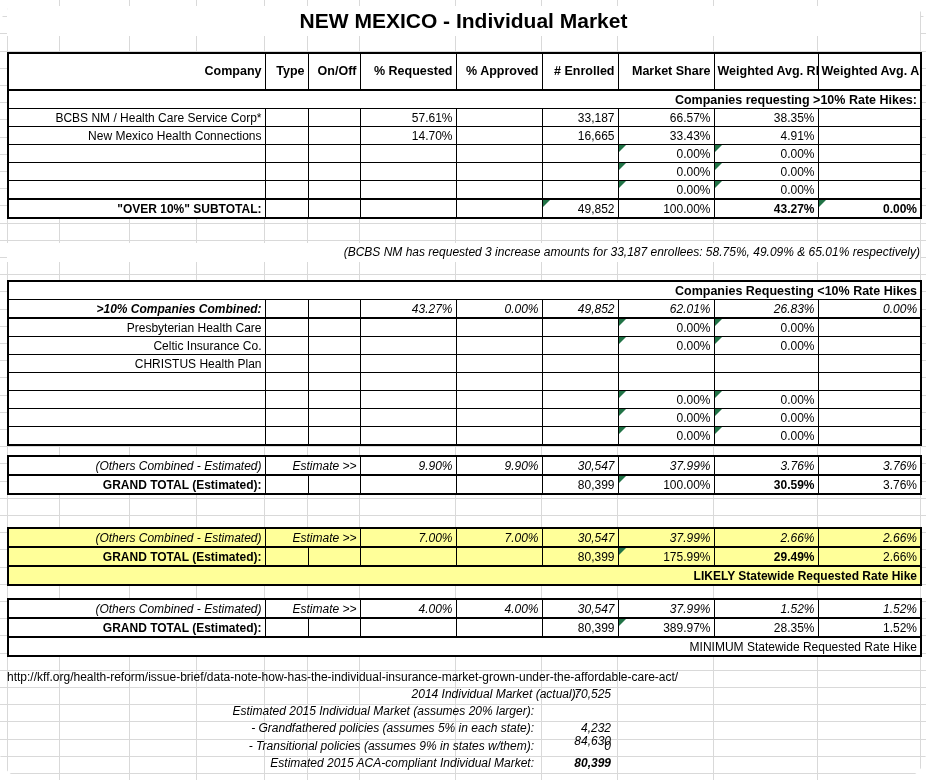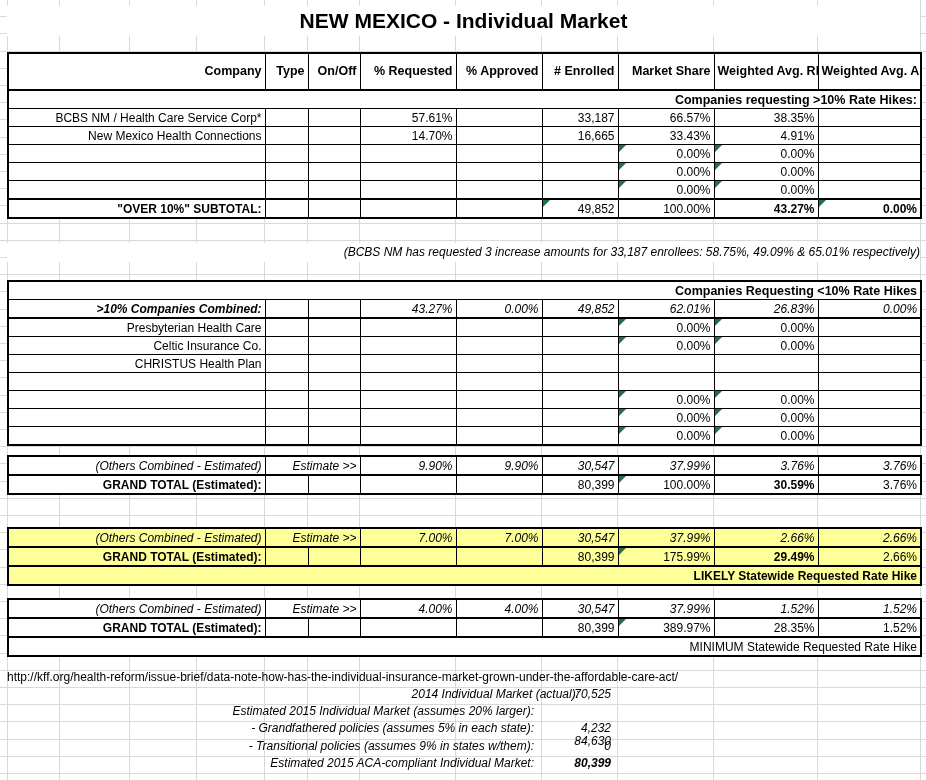--- a/index.html
+++ b/index.html
@@ -18,20 +18,21 @@
       linear-gradient(var(--grid),var(--grid)),
       linear-gradient(var(--grid),var(--grid)),
       linear-gradient(var(--grid),var(--grid)),
       linear-gradient(var(--grid),var(--grid)),
       linear-gradient(var(--grid),var(--grid)),
       linear-gradient(var(--grid),var(--grid)),
       repeating-linear-gradient(to bottom, transparent 0 16.2px, var(--grid) 16.2px 17.2px);
     background-size:1px 100%,1px 100%,1px 100%,1px 100%,1px 100%,1px 100%,1px 100%,1px 100%,1px 100%,1px 100%,1px 100%,1px 100%,1px 100%,auto;
     background-position:7px 0,59px 0,129px 0,196px 0,264px 0,307px 0,359px 0,455px 0,541px 0,617px 0,713px 0,817px 0,920px 0,0 0;
     background-repeat:no-repeat,no-repeat,no-repeat,no-repeat,no-repeat,no-repeat,no-repeat,no-repeat,no-repeat,no-repeat,no-repeat,no-repeat,no-repeat,repeat;
+    border-radius:28px;
   }
   .title{position:absolute;left:7px;width:913px;top:6px;height:30px;line-height:30px;
     background:#fff;text-align:center;font-size:21px;font-weight:bold;}
   .note{position:absolute;left:7px;width:913px;top:243px;height:19px;line-height:19px;
     background:#fff;text-align:right;font-style:italic;}
   .url{position:absolute;left:7px;top:669px;height:17px;line-height:17px;white-space:nowrap;}
   table.sheet{position:absolute;left:7px;width:913px;border-collapse:collapse;table-layout:fixed;
     background:#fff;border:2px solid #000;}
   table.sheet td{border:1px solid #000;height:17px;padding:0 3px;text-align:right;
     overflow:hidden;white-space:nowrap;position:relative;vertical-align:middle;}

